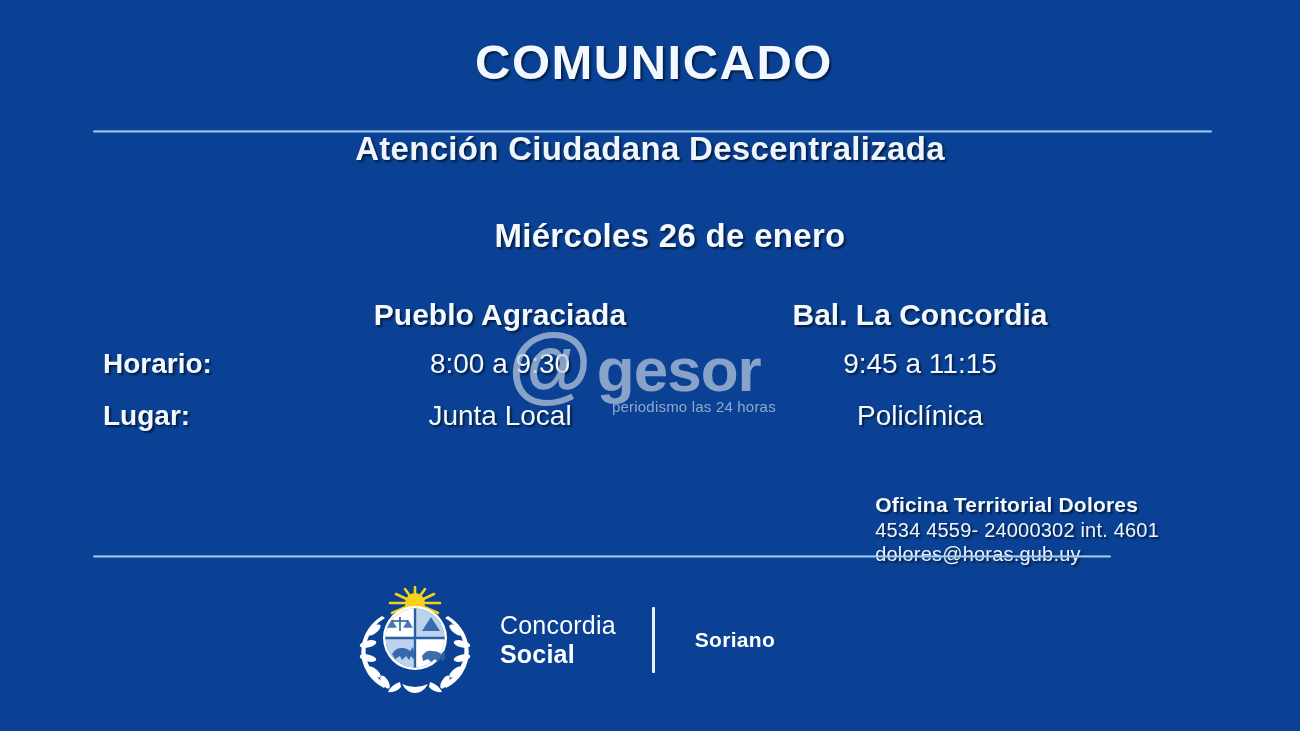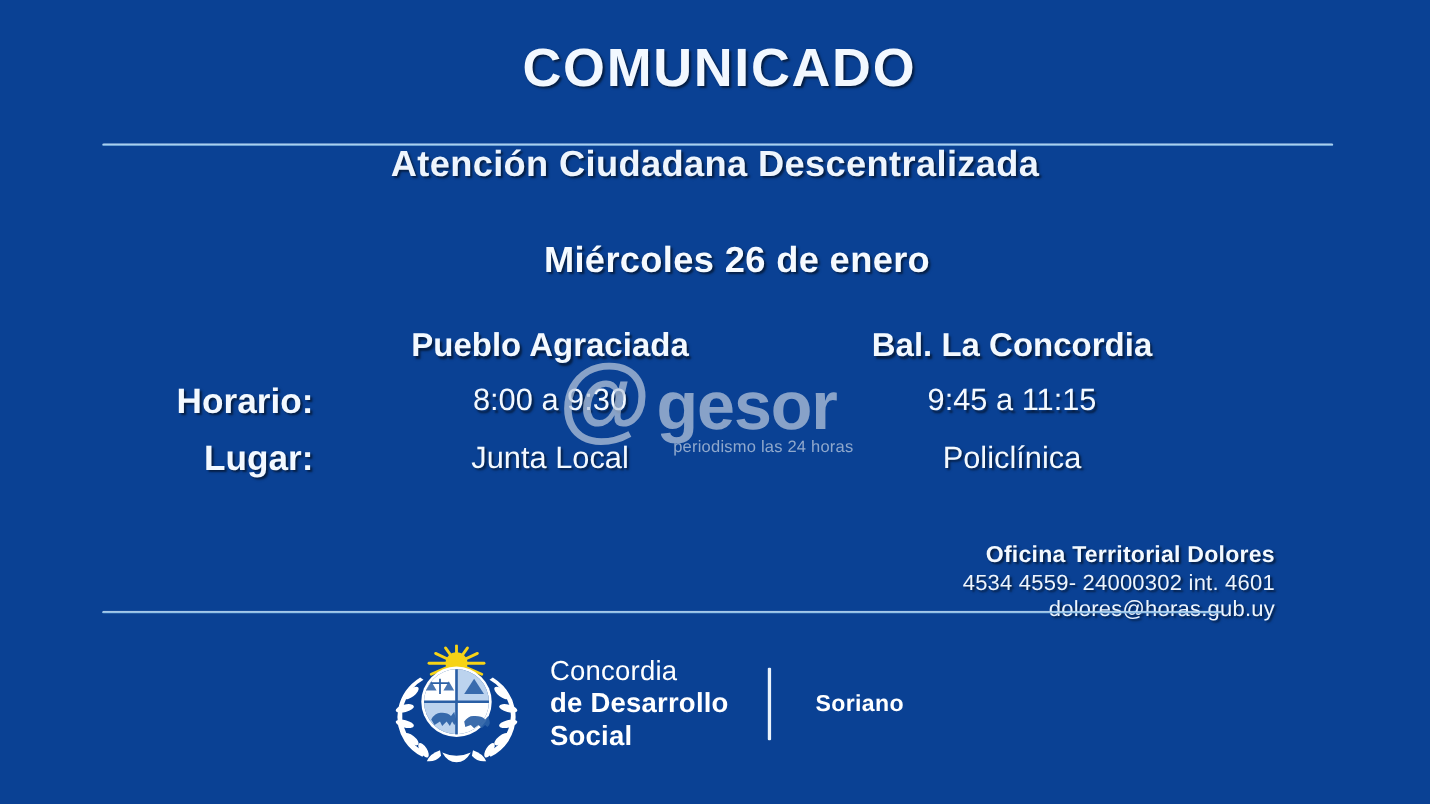--- a/index.html
+++ b/index.html
@@ -76,24 +76,24 @@
     position: absolute;
     left: 95px;
     top: 292px;
     width: 1030px;
     display: grid;
     grid-template-columns: 190px 430px 410px;
     grid-template-rows: 46px 52px 52px;
     align-items: center;
   }
   #schedule .row-label {
-    font-size: 32px;
+    font-size: 28px;
     font-weight: bold;
     color: #f3f9ff;
-    text-align: right;
+    text-align: left;
     padding-left: 8px;
   }
   #schedule .col-head {
     font-size: 30px;
     font-weight: bold;
     color: #f3f9ff;
     text-align: center;
     text-underline-offset: 5px;
     text-decoration-thickness: 2px;
   }
@@ -102,21 +102,21 @@
     color: #f3f9ff;
     text-align: center;
     font-weight: normal;
   }
 
   
   #contact {
     position: absolute;
     right: 141px;
     top: 492px;
-    text-align: right;
+    text-align: left;
     line-height: 1.22;
   }
   #contact .office {
     font-size: 21px;
     font-weight: bold;
     color: #f3f9ff;
     letter-spacing: 0.2px;
   }
   #contact .phone,
   #contact .email {
@@ -300,21 +300,20 @@
         </g>
 
         <path d="M50 98 q13 6 26 0 q-5 9-13 9 q-8 0-13-9 z"></path>
         <path d="M48 96 q-9 3-12 10 q8 1 13-5 z"></path>
         <path d="M78 96 q9 3 12 10 q-8 1-13-5 z"></path>
       </g>
     </svg>
 
     <div id="ministry-name">
       <div class="l1">Concordia</div>
-      <div class="l2">de Desarrollo</div>
       <div class="l3">Social</div>
     </div>
 
     <div id="logo-sep"></div>
 
     <div id="department-name">Soriano</div>
   </div>
 
 </div>
 

